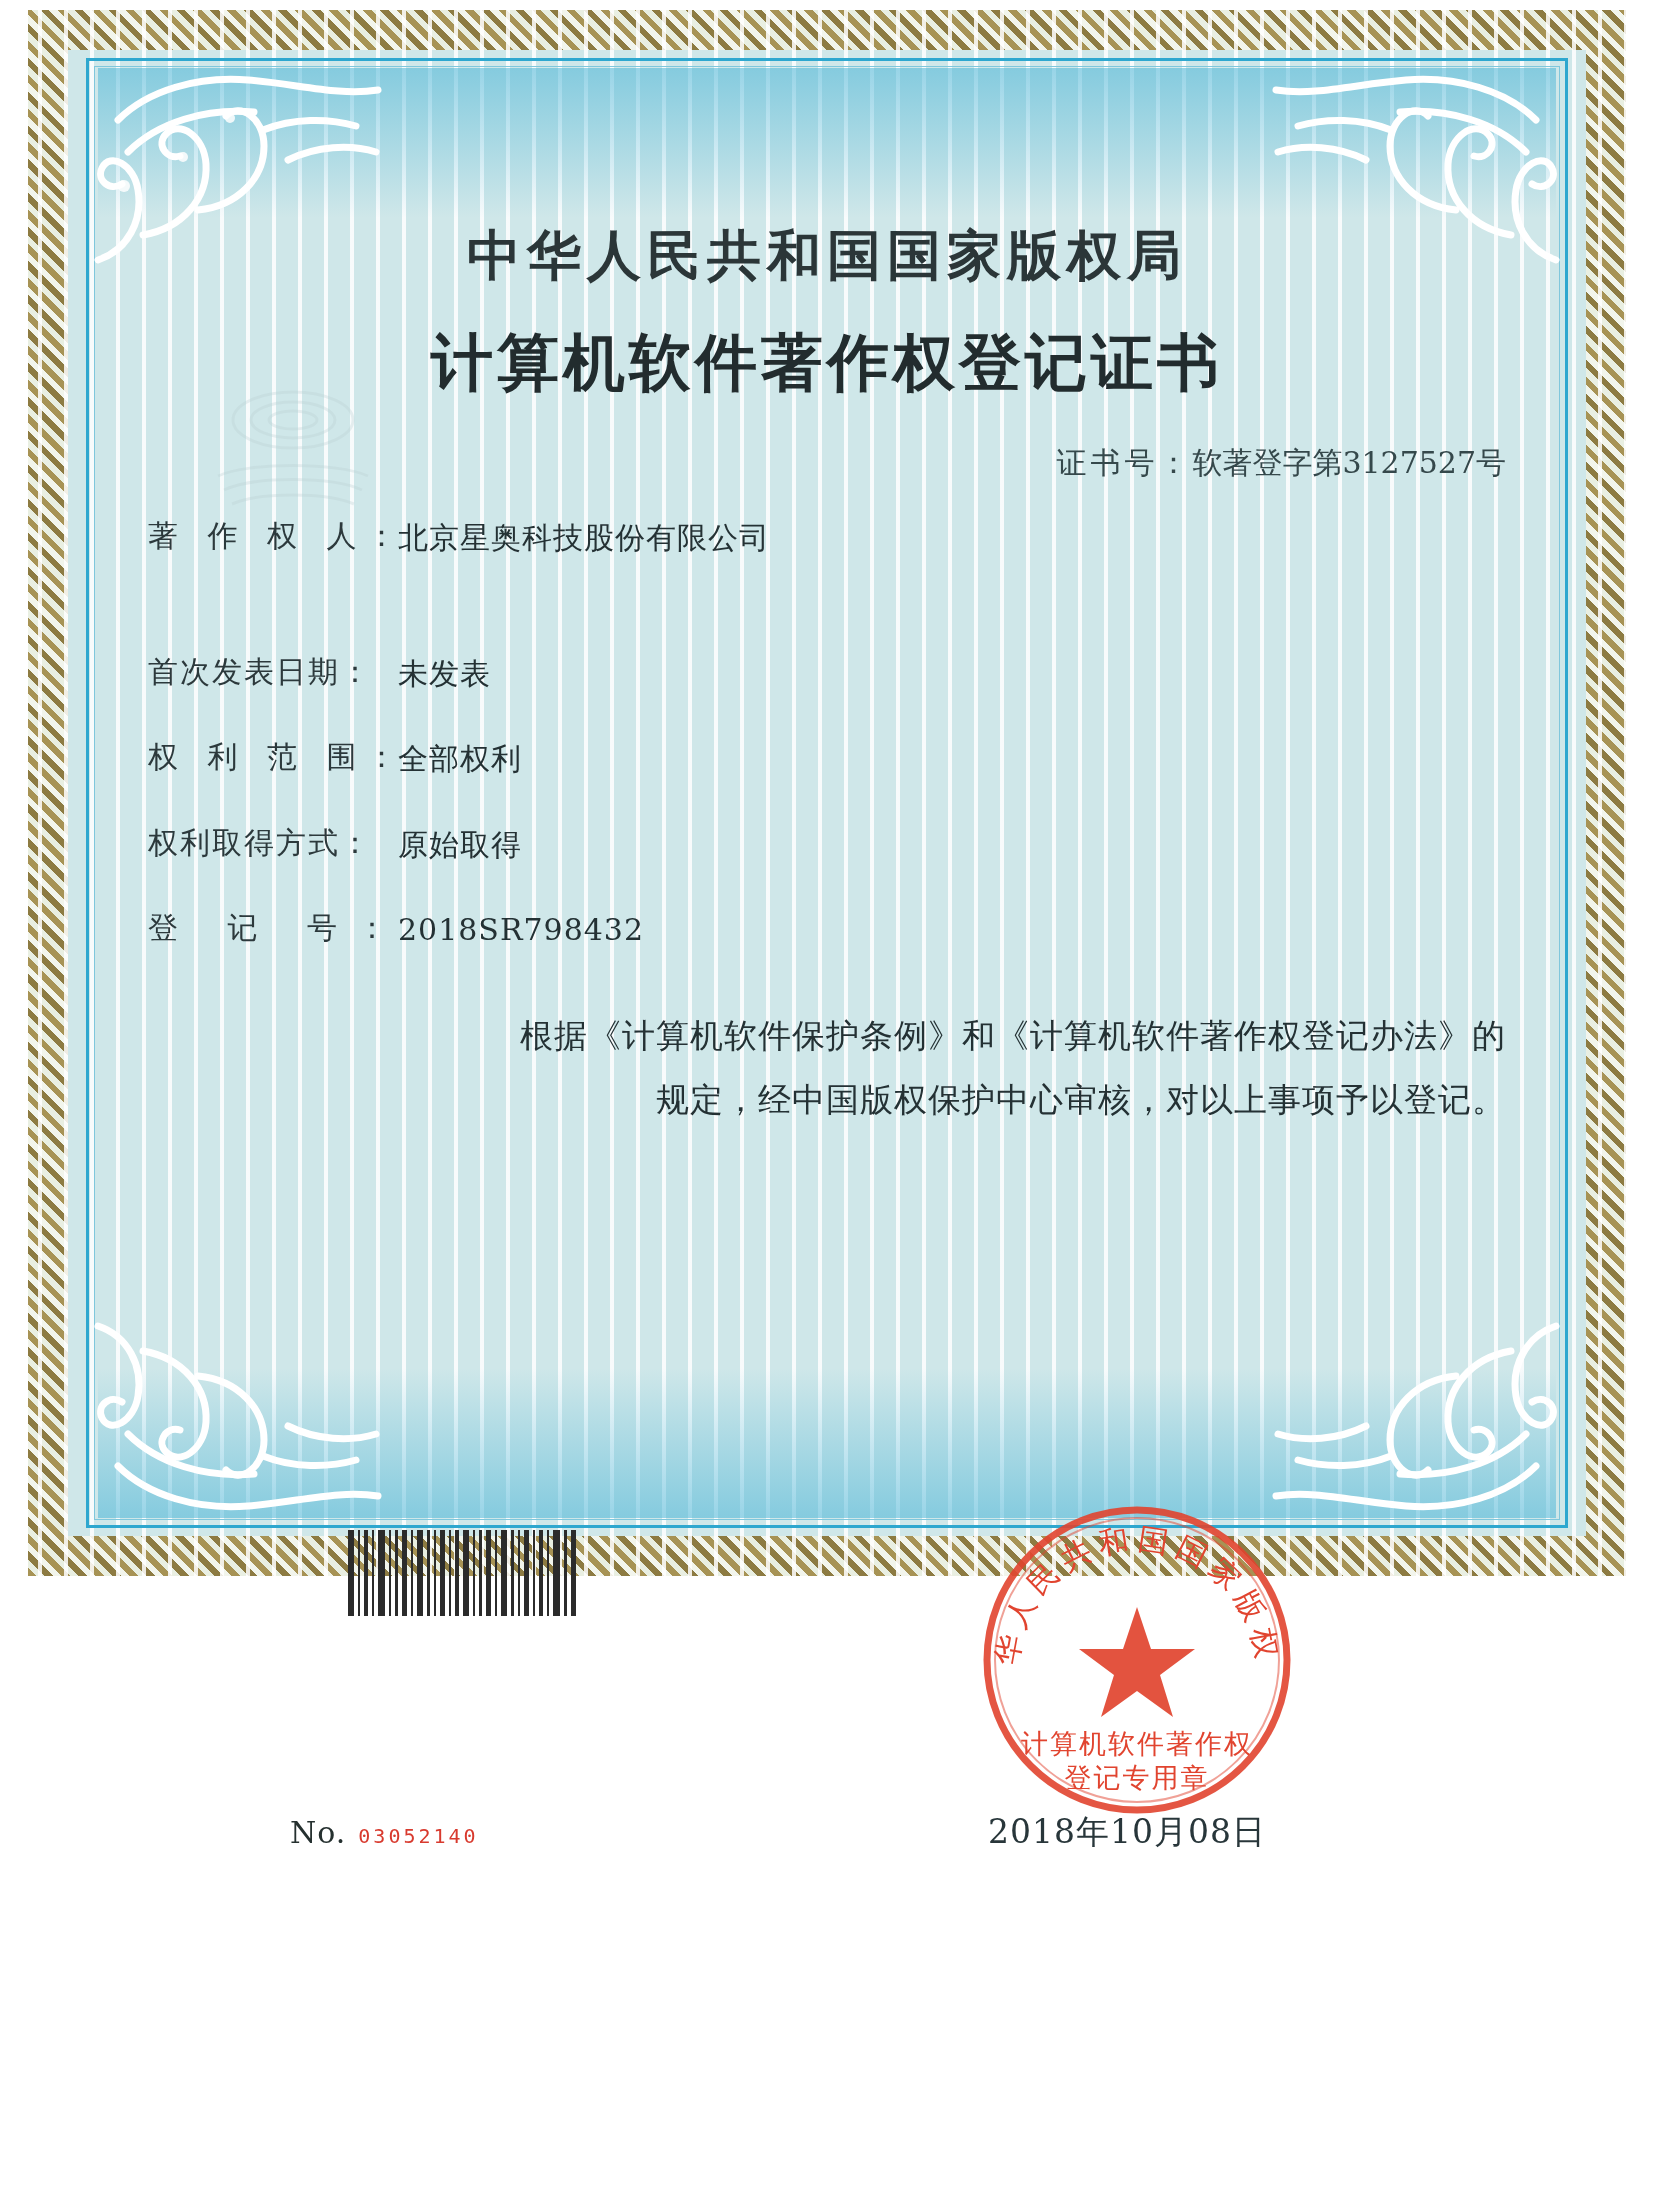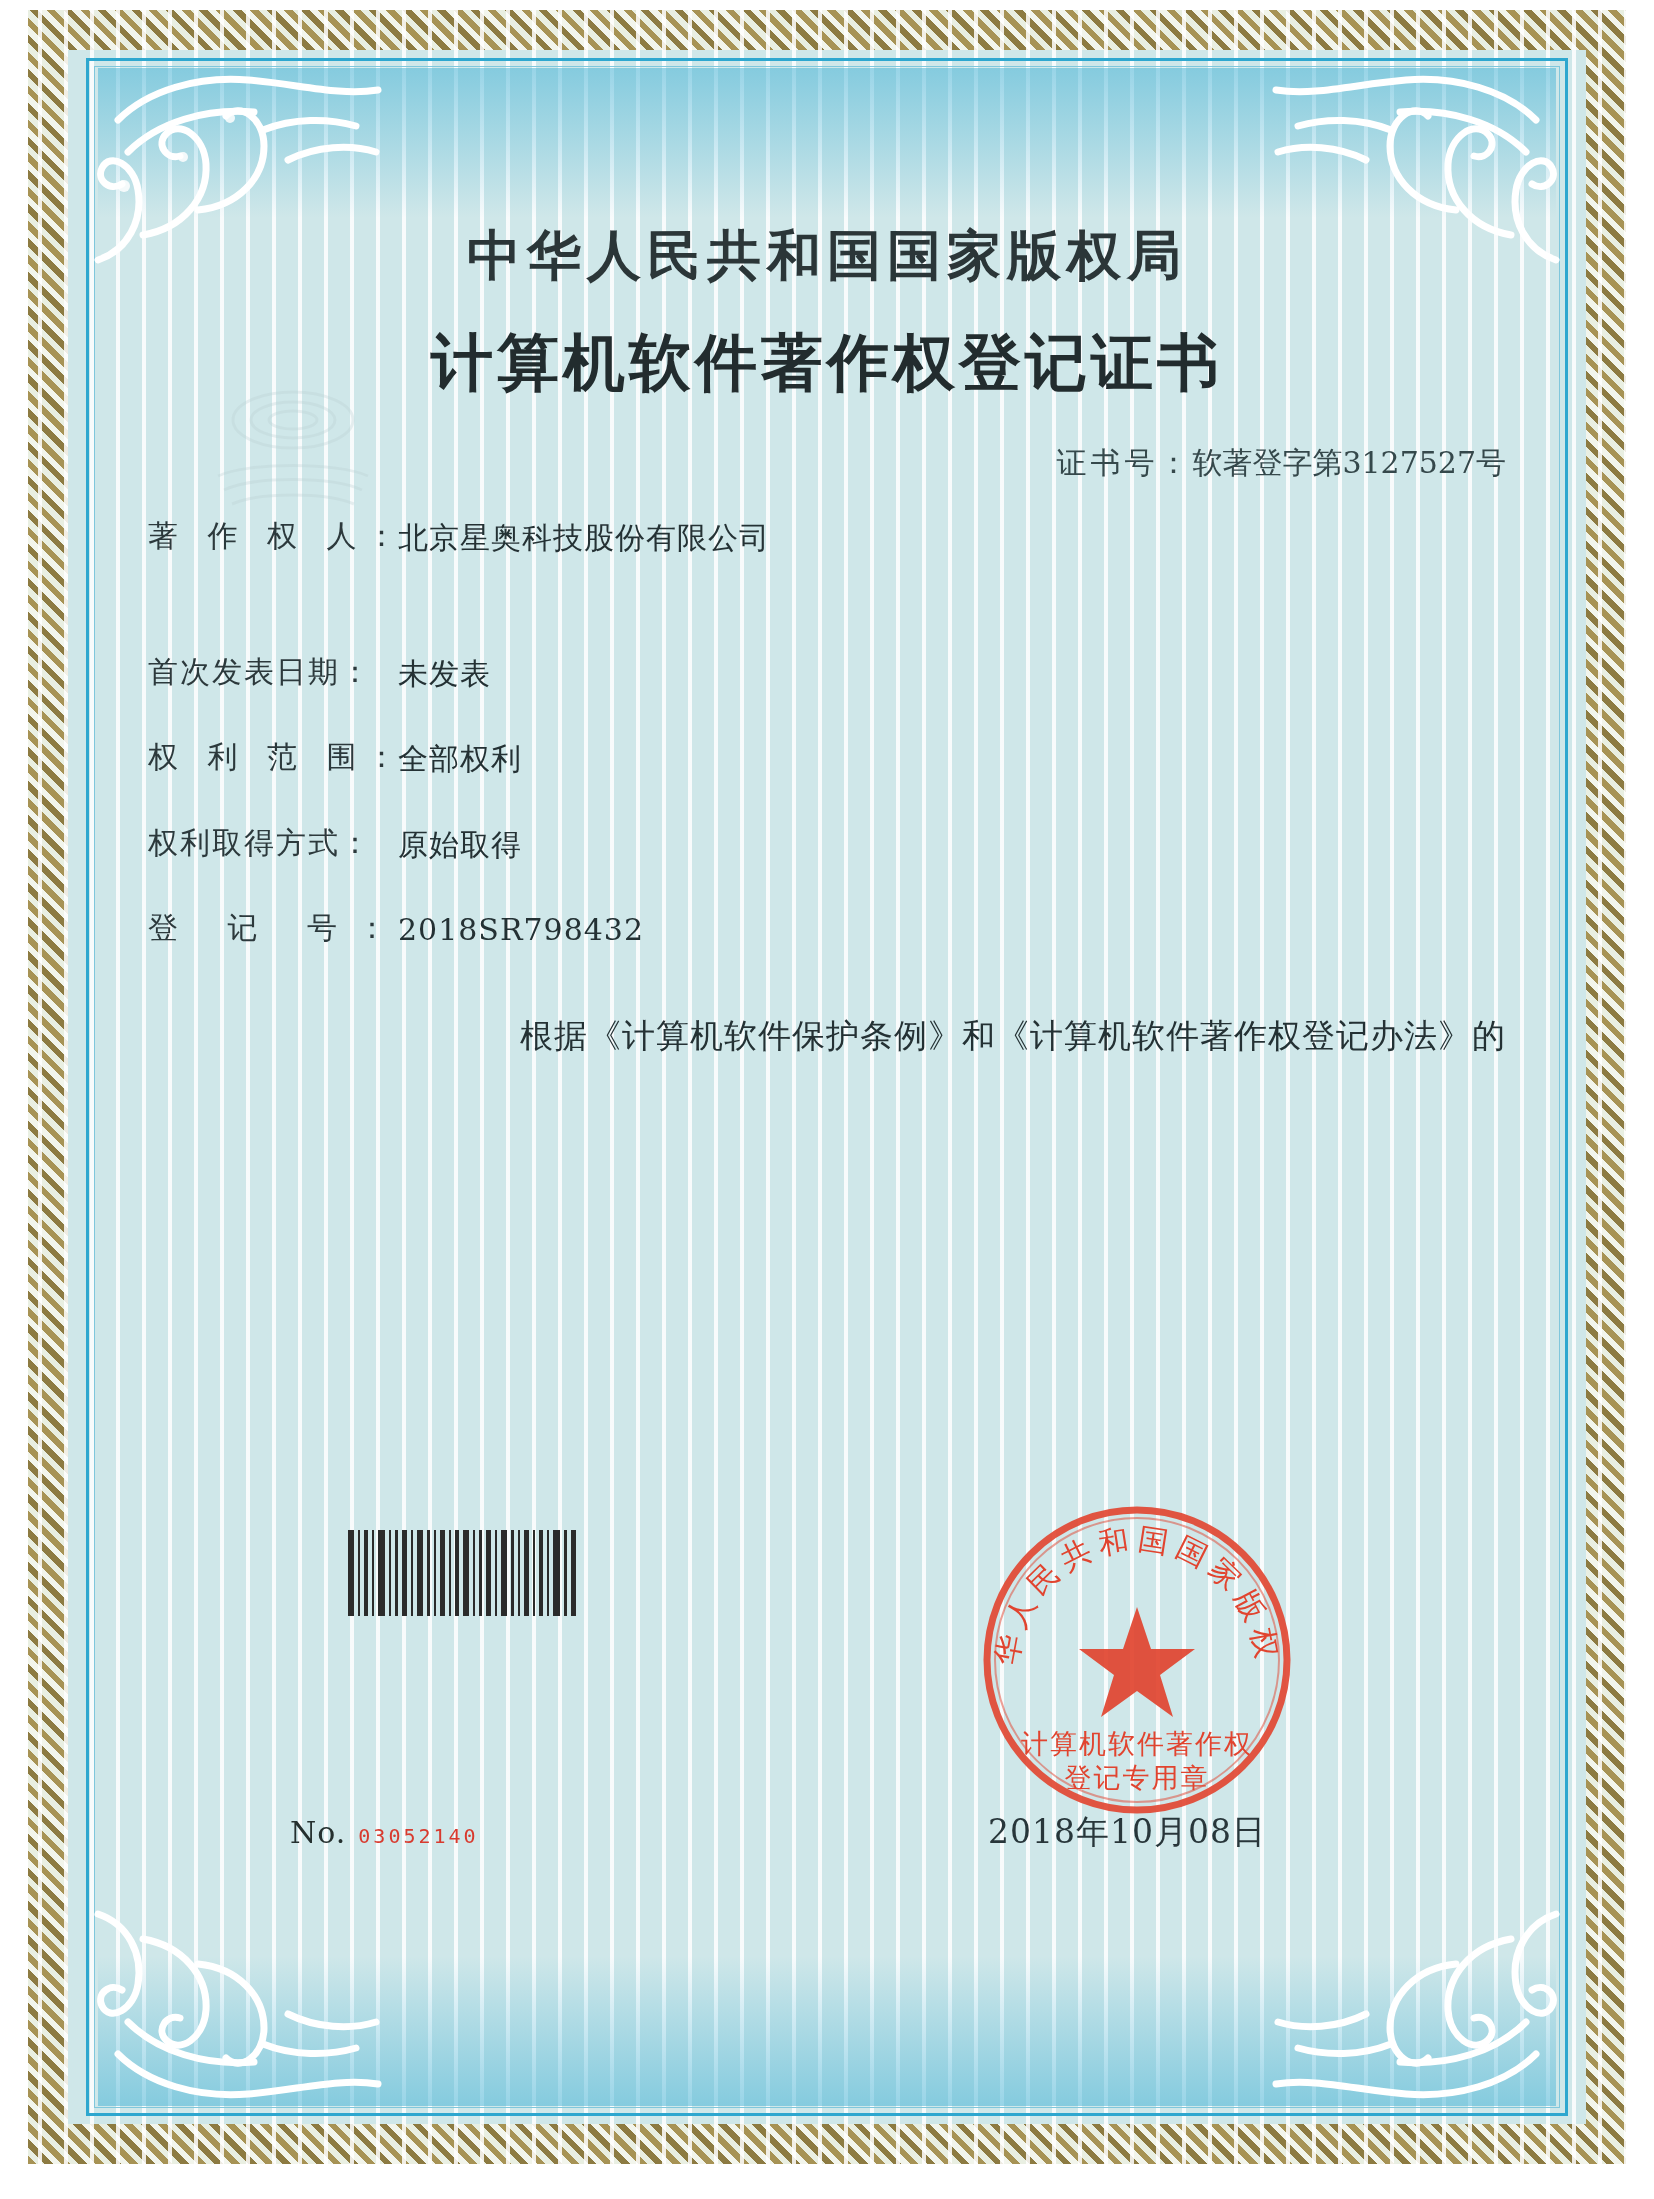--- a/index.html
+++ b/index.html
@@ -14,21 +14,21 @@
     position: relative;
     overflow: hidden;
   }
 
   
   .certificate {
     position: absolute;
     left: 28px;
     top: 10px;
     width: 1598px;
-    height: 2154px;
+    height: 1566px;
     background:
       repeating-linear-gradient(
         0deg,
         rgba(255,255,255,0.55) 0px,
         rgba(255,255,255,0.55) 2px,
         rgba(205,235,240,0.55) 2px,
         rgba(205,235,240,0.55) 5px
       ),
       linear-gradient(135deg, #dff0f3 0%, #d7ecef 40%, #e3f2f4 70%, #dceff1 100%);
     box-sizing: border-box;
@@ -368,20 +368,21 @@
         <div class="field-row">
           <div class="field-label" style="letter-spacing:20px;">登 记 号：</div>
           <div class="field-value mono">2018SR798432</div>
         </div>
       </div>
 
     </div>
 
     <div class="statement">
       <span class="indent">根据《计算机软件保护条例》和《计算机软件著作权登记办法》的</span>
+      <span>规定，经中国版权保护中心审核，对以上事项予以登记。</span>
     </div>
 
   </div>
 
   <div class="barcode">
     <svg viewBox="0 0 232 86" xmlns="http://www.w3.org/2000/svg">
       <rect x="0" y="0" width="232" height="86" fill="none"></rect>
       <g fill="#2b2b2b">
         <rect x="2" y="0" width="6" height="86"></rect>
         <rect x="12" y="0" width="2" height="86"></rect>

